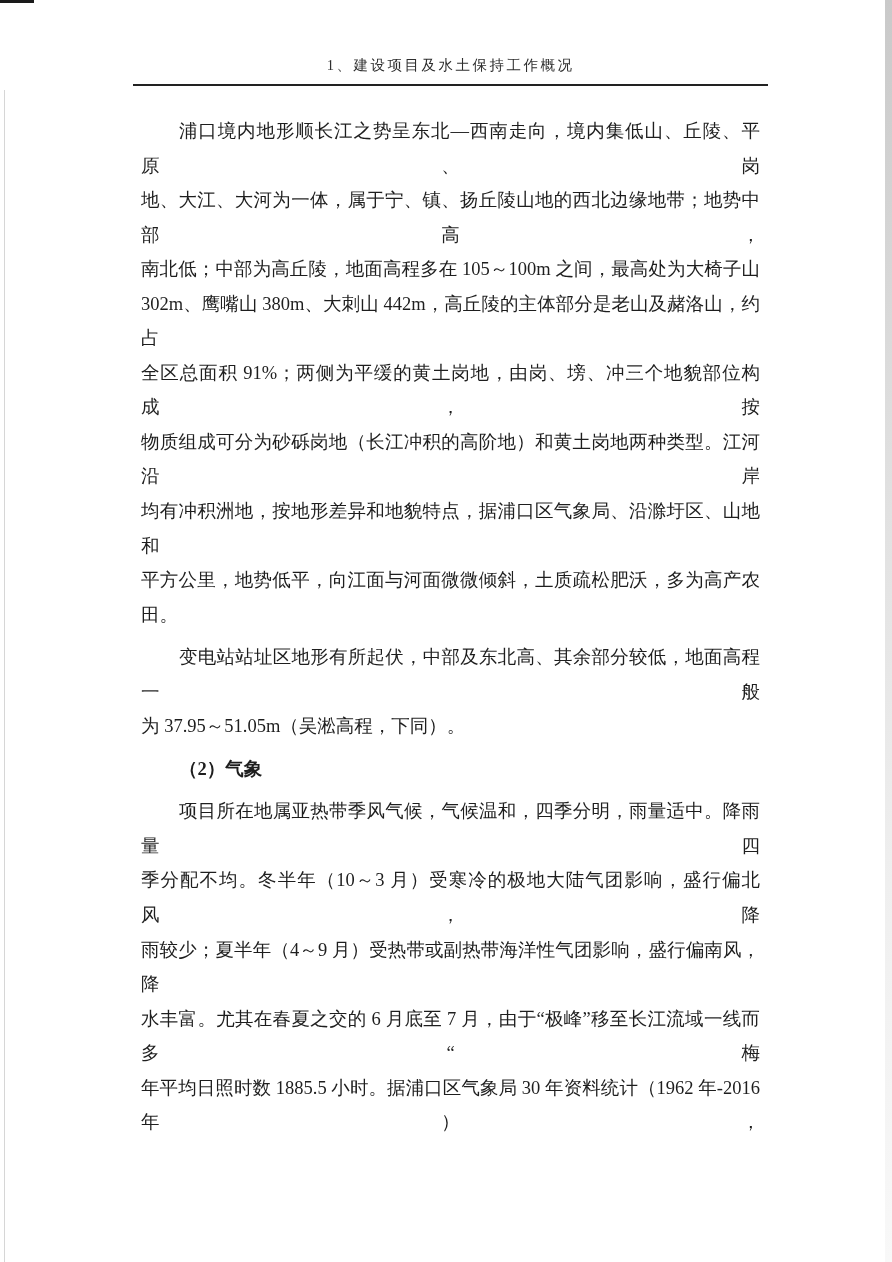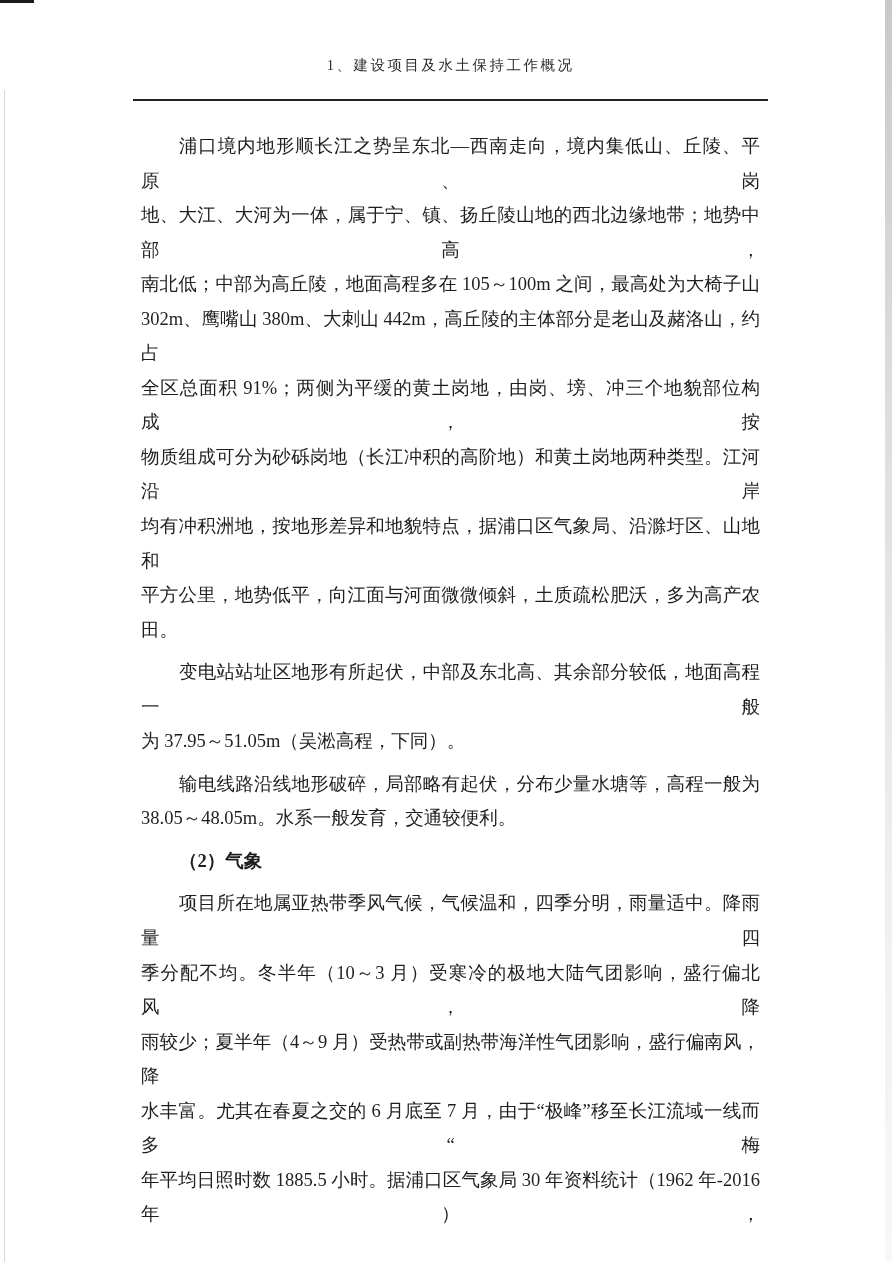--- a/index.html
+++ b/index.html
@@ -15,21 +15,21 @@
   .artifact-top { position: absolute; left: 0; top: 0; width: 34px; height: 3px; background: #1a1a1a; }
   .edge-right { position: absolute; right: 0; top: 0; width: 7px; height: 100%;
                 background: linear-gradient(to bottom, #c9c9c9 0%, #dcdcdc 30%, #efefef 70%, #f8f8f8 100%); }
   .edge-left { position: absolute; left: 4px; top: 90px; width: 1px; height: 1172px; background: #d6d6d6; }
 
   
   .header { margin: 0 124px 0 133px; padding-top: 56px; }
   .header-title {
     text-align: center;
     font-size: 14.5px; letter-spacing: 2.5px; color: #2e2e2e;
-    padding-bottom: 24px;
+    padding-bottom: 9px;
     border-bottom: 2px solid #222222;
   }
 
   
   .content { margin: 0 124px 0 133px; padding-top: 20px; font-size: 18.5px; line-height: 34.55px; }
   .block { margin: 8px; }
   .line { text-align: justify; text-align-last: justify; }
   .block.p .line.first { text-indent: 2.05em; }
   .block.p .line.last { text-align-last: left; }
   .block.h { font-weight: bold; }
@@ -54,24 +54,20 @@
       <div class="line">302m、鹰嘴山 380m、大刺山 442m，高丘陵的主体部分是老山及赭洛山，约占</div>
       <div class="line">全区总面积 91%；两侧为平缓的黄土岗地，由岗、塝、冲三个地貌部位构成，按</div>
       <div class="line">物质组成可分为砂砾岗地（长江冲积的高阶地）和黄土岗地两种类型。江河沿岸</div>
       <div class="line">均有冲积洲地，按地形差异和地貌特点，据浦口区气象局、沿滁圩区、山地和</div>
       <div class="line last">平方公里，地势低平，向江面与河面微微倾斜，土质疏松肥沃，多为高产农田。</div>
     </div>
     <div class="block p">
       <div class="line first">变电站站址区地形有所起伏，中部及东北高、其余部分较低，地面高程一般</div>
       <div class="line last">为 37.95～51.05m（吴淞高程，下同）。</div>
     </div>
-    <div class="block p">
-      <div class="line first">输电线路沿线地形破碎，局部略有起伏，分布少量水塘等，高程一般为</div>
-      <div class="line last">38.05～48.05m。水系一般发育，交通较便利。</div>
-    </div>
     <div class="block h">
       <div class="line first last">（2）气象</div>
     </div>
     <div class="block p">
       <div class="line first">项目所在地属亚热带季风气候，气候温和，四季分明，雨量适中。降雨量四</div>
       <div class="line">季分配不均。冬半年（10～3 月）受寒冷的极地大陆气团影响，盛行偏北风，降</div>
       <div class="line">雨较少；夏半年（4～9 月）受热带或副热带海洋性气团影响，盛行偏南风，降</div>
       <div class="line">水丰富。尤其在春夏之交的 6 月底至 7 月，由于“极峰”移至长江流域一线而多“梅</div>
       <div class="line">年平均日照时数 1885.5 小时。据浦口区气象局 30 年资料统计（1962 年-2016 年），</div>
     </div>

